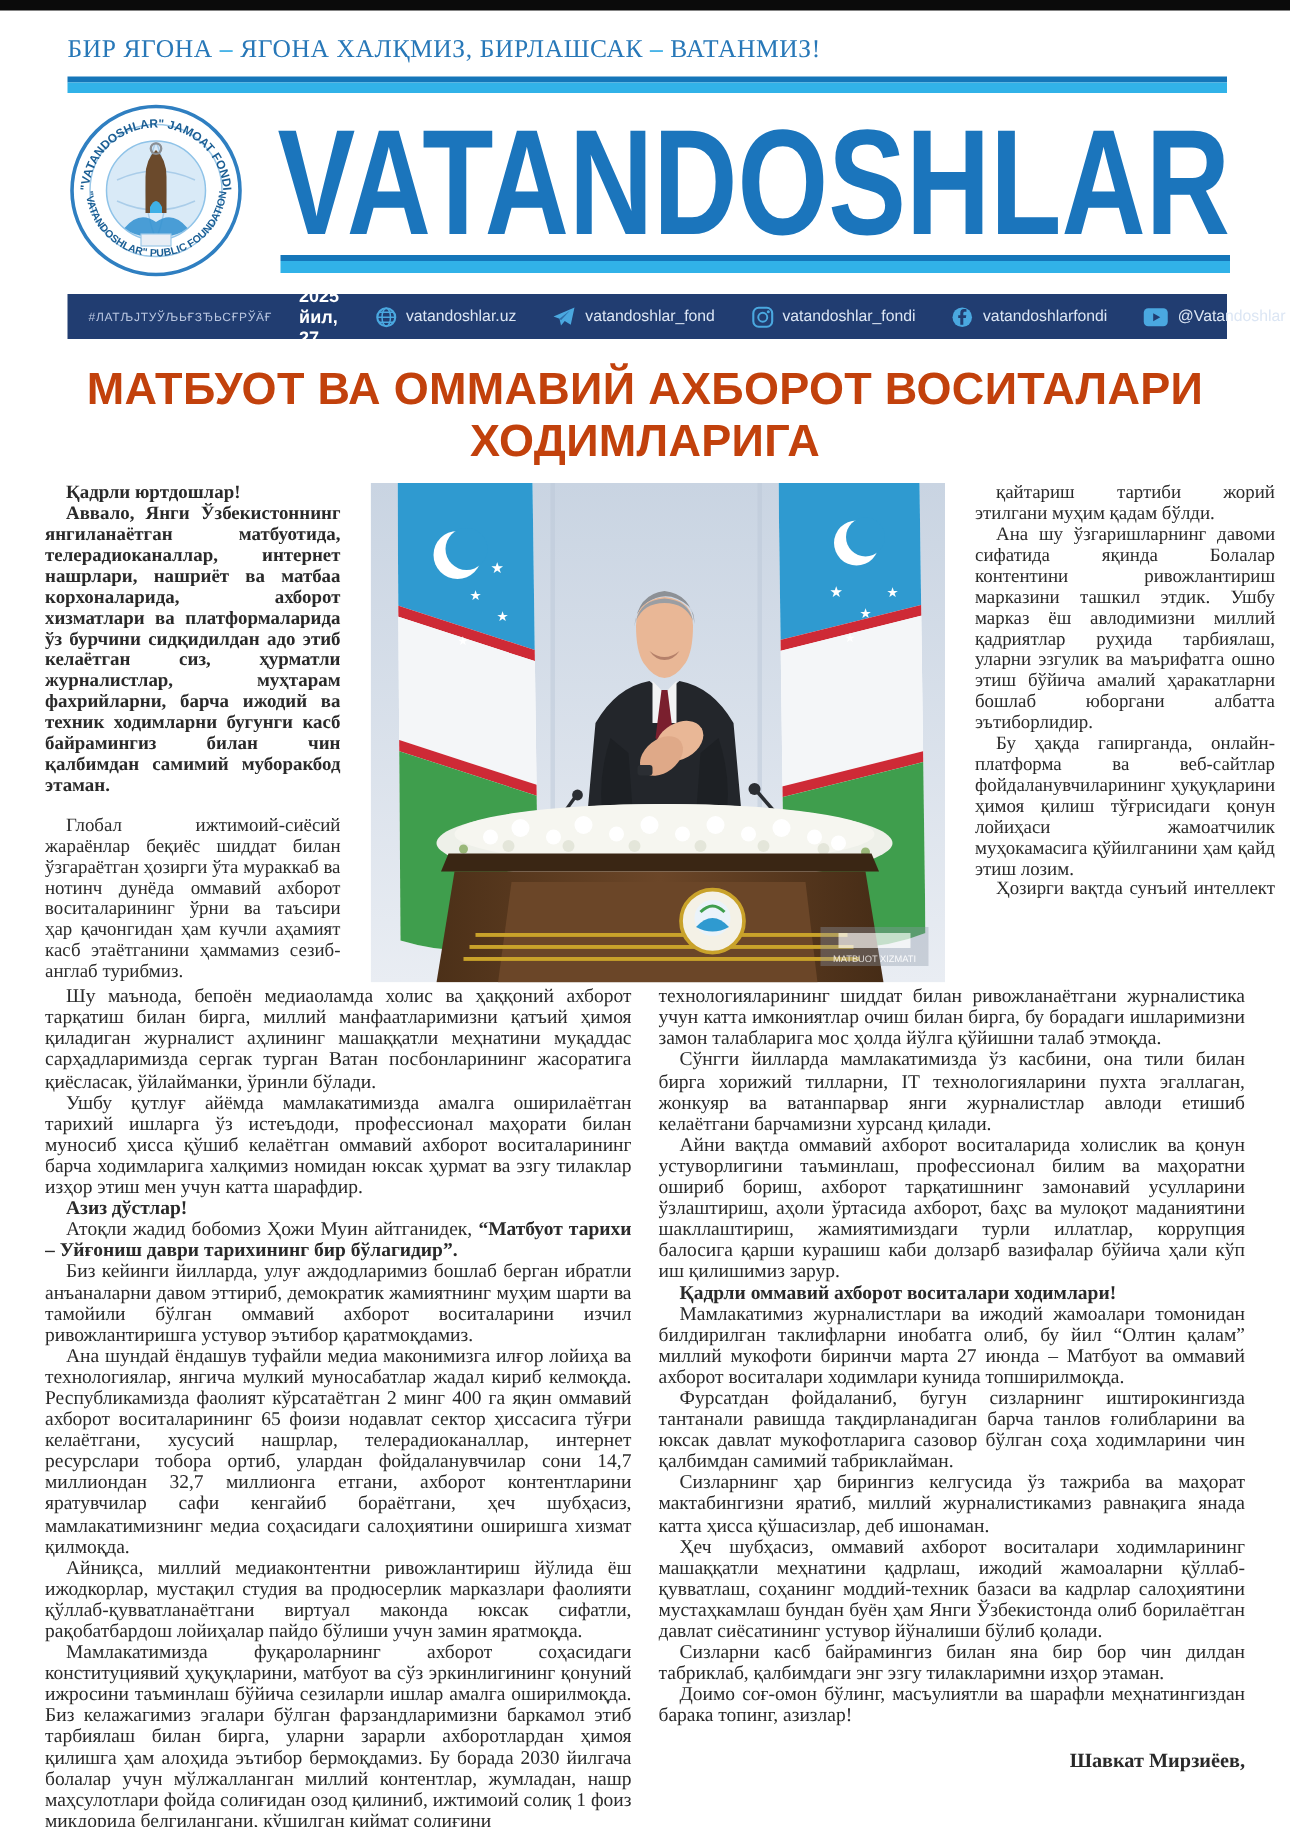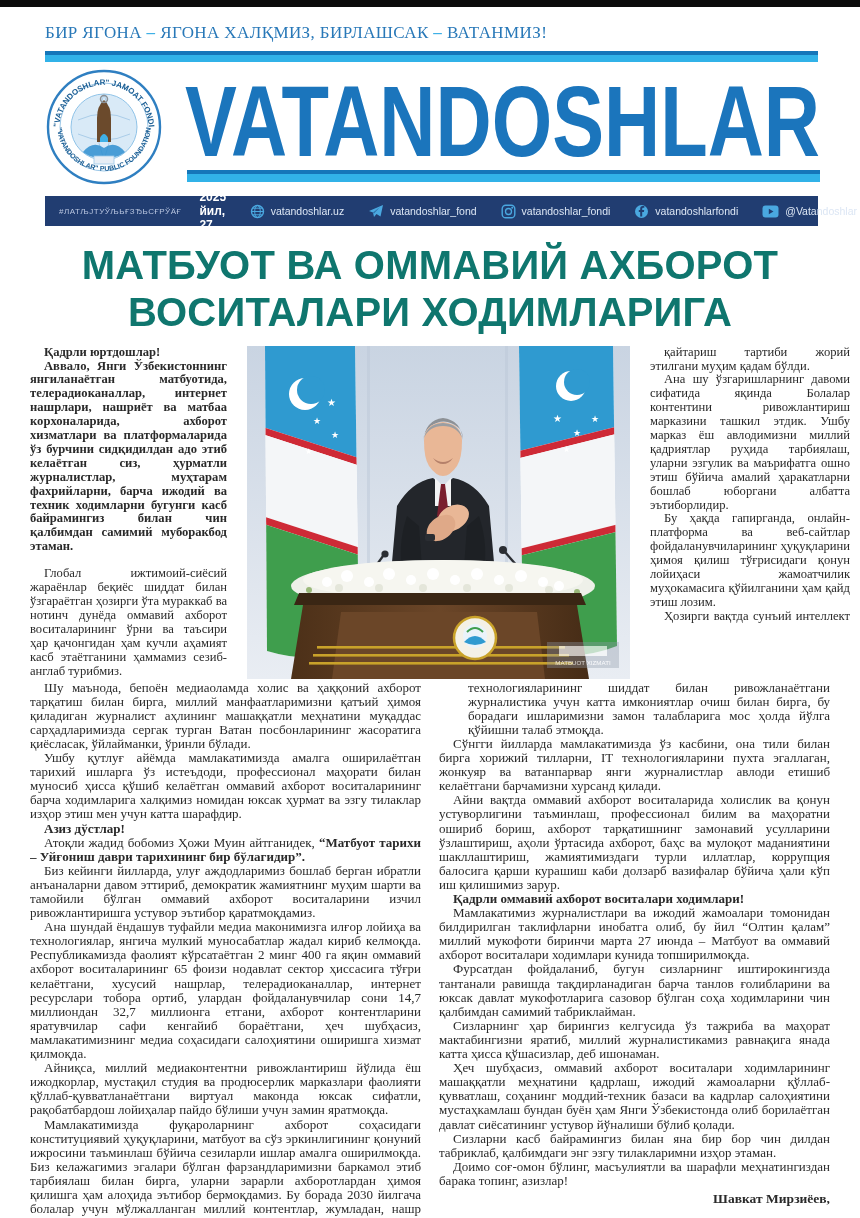--- a/index.html
+++ b/index.html
@@ -20,34 +20,34 @@
   .mast-underline .u2{height:8px;background:#31b2e8;}
   .infobar{margin:8px 42px 0 45px;background:#213d71;height:30px;display:flex;
       align-items:center;padding:0 14px;gap:18px;}
   .hashtag{color:#b9c6e0;font-family:"Liberation Sans",sans-serif;font-size:8px;
       font-weight:normal;letter-spacing:.5px;}
   .issue{color:#ffffff;font-family:"Liberation Sans",sans-serif;font-size:12px;
       font-weight:bold;margin-right:auto;}
   .socials{display:flex;align-items:center;gap:24px;margin-right:4px;}
   .social{display:flex;align-items:center;gap:6px;color:#dce6f4;
       font-family:"Liberation Sans",sans-serif;font-size:10.5px;cursor:pointer;}
-  .headline{margin:16px 40px 8px 40px;text-align:center;color:#0f766e;
-      font-family:"Liberation Sans",sans-serif;font-weight:800;font-size:40px;
+  .headline{margin:16px 40px 8px 40px;text-align:center;color:#c2410c;
+      font-family:"Liberation Sans",sans-serif;font-weight:800;font-size:30px;
       line-height:1.17;letter-spacing:.2px;}
   .top-grid{display:grid;grid-template-columns:197px 383px 200px;gap:0 20px;
       margin:10px 30px 0 30px;height:333px;}
   .colA{overflow:hidden;font-size:12.6px;line-height:13.9px;text-align:justify;}
   .photo-cell{position:relative;overflow:hidden;}
   .bottom-grid{display:grid;grid-template-columns:1fr 1fr;gap:0 18px;
       margin:2px 30px 0 30px;}
   .colB{font-size:13px;line-height:14.1px;text-align:justify;overflow:hidden;}
   p.para{margin:0;text-indent:14px;}
   p.gap-top{margin-top:13px;}
   .bold{font-weight:bold;margin-top:28px;}
-  .sig{margin-top:3px;text-align:right;font-weight:bold;font-size:13.5px;line-height:16px;}
+  .sig{margin-top:16px;text-align:right;font-weight:bold;font-size:13.5px;line-height:16px;}
   .sig div{white-space:nowrap;}
 </style>
 </head>
 <body>
 
 <div class="black-top"></div>
 
 <div class="slogan-row">
   <span>БИР ЯГОНА </span><span class="dash">– </span><span>ЯГОНА ХАЛҚМИЗ, БИРЛАШСАК </span><span class="dash">– </span><span>ВАТАНМИЗ!</span>
 </div>
@@ -285,21 +285,21 @@
     <p class="para">Шу маънода, бепоён медиаоламда холис ва ҳаққоний ахборот тарқатиш билан бирга, миллий манфаатларимизни қатъий ҳимоя қиладиган журналист аҳлининг машаққатли меҳнатини муқаддас сарҳадларимизда сергак турган Ватан посбонларининг жасоратига қиёсласак, ўйлайманки, ўринли бўлади.</p>
     <p class="para">Ушбу қутлуғ айёмда мамлакатимизда амалга оширилаётган тарихий ишларга ўз истеъдоди, профессионал маҳорати билан муносиб ҳисса қўшиб келаётган оммавий ахборот воситаларининг барча ходимларига халқимиз номидан юксак ҳурмат ва эзгу тилаклар изҳор этиш мен учун катта шарафдир.</p>
     <p class="para bold">Азиз дўстлар!</p>
     <p class="para"><span>Атоқли жадид бобомиз Ҳожи Муин айтганидек,</span> <span class="bold">“Матбуот тарихи – Уйғониш даври тарихининг бир бўлагидир”.</span></p>
     <p class="para">Биз кейинги йилларда, улуғ аждодларимиз бошлаб берган ибратли анъаналарни давом эттириб, демократик жамиятнинг муҳим шарти ва тамойили бўлган оммавий ахборот воситаларини изчил ривожлантиришга устувор эътибор қаратмоқдамиз.</p>
     <p class="para">Ана шундай ёндашув туфайли медиа маконимизга илғор лойиҳа ва технологиялар, янгича мулкий муносабатлар жадал кириб келмоқда. Республикамизда фаолият кўрсатаётган 2 минг 400 га яқин оммавий ахборот воситаларининг 65 фоизи нодавлат сектор ҳиссасига тўғри келаётгани, хусусий нашрлар, телерадиоканаллар, интернет ресурслари тобора ортиб, улардан фойдаланувчилар сони 14,7 миллиондан 32,7 миллионга етгани, ахборот контентларини яратувчилар сафи кенгайиб бораётгани, ҳеч шубҳасиз, мамлакатимизнинг медиа соҳасидаги салоҳиятини оширишга хизмат қилмоқда.</p>
     <p class="para">Айниқса, миллий медиаконтентни ривожлантириш йўлида ёш ижодкорлар, мустақил студия ва продюсерлик марказлари фаолияти қўллаб-қувватланаётгани виртуал маконда юксак сифатли, рақобатбардош лойиҳалар пайдо бўлиши учун замин яратмоқда.</p>
     <p class="para">Мамлакатимизда фуқароларнинг ахборот соҳасидаги конституциявий ҳуқуқларини, матбуот ва сўз эркинлигининг қонуний ижросини таъминлаш бўйича сезиларли ишлар амалга оширилмоқда. Биз келажагимиз эгалари бўлган фарзандларимизни баркамол этиб тарбиялаш билан бирга, уларни зарарли ахборотлардан ҳимоя қилишга ҳам алоҳида эътибор бермоқдамиз. Бу борада 2030 йилгача болалар учун мўлжалланган миллий контентлар, жумладан, нашр маҳсулотлари фойда солиғидан озод қилиниб, ижтимоий солиқ 1 фоиз миқдорида белгилангани, қўшилган қиймат солиғини</p>
   </div>
   <div class="colB">
-    <p class="para" style="text-indent:0;margin-left:29px;">технологияларининг шиддат билан ривожланаётгани журналистика учун катта имкониятлар очиш билан бирга, бу борадаги ишларимизни замон талабларига мос ҳолда йўлга қўйишни талаб этмоқда.</p>
+    <p class="para" style="text-indent:0;">технологияларининг шиддат билан ривожланаётгани журналистика учун катта имкониятлар очиш билан бирга, бу борадаги ишларимизни замон талабларига мос ҳолда йўлга қўйишни талаб этмоқда.</p>
     <p class="para">Сўнгги йилларда мамлакатимизда ўз касбини, она тили билан бирга хорижий тилларни, IT технологияларини пухта эгаллаган, жонкуяр ва ватанпарвар янги журналистлар авлоди етишиб келаётгани барчамизни хурсанд қилади.</p>
     <p class="para">Айни вақтда оммавий ахборот воситаларида холислик ва қонун устуворлигини таъминлаш, профессионал билим ва маҳоратни ошириб бориш, ахборот тарқатишнинг замонавий усулларини ўзлаштириш, аҳоли ўртасида ахборот, баҳс ва мулоқот маданиятини шакллаштириш, жамиятимиздаги турли иллатлар, коррупция балосига қарши курашиш каби долзарб вазифалар бўйича ҳали кўп иш қилишимиз зарур.</p>
     <p class="para bold">Қадрли оммавий ахборот воситалари ходимлари!</p>
     <p class="para">Мамлакатимиз журналистлари ва ижодий жамоалари томонидан билдирилган таклифларни инобатга олиб, бу йил “Олтин қалам” миллий мукофоти биринчи марта 27 июнда – Матбуот ва оммавий ахборот воситалари ходимлари кунида топширилмоқда.</p>
     <p class="para">Фурсатдан фойдаланиб, бугун сизларнинг иштирокингизда тантанали равишда тақдирланадиган барча танлов ғолибларини ва юксак давлат мукофотларига сазовор бўлган соҳа ходимларини чин қалбимдан самимий табриклайман.</p>
     <p class="para">Сизларнинг ҳар бирингиз келгусида ўз тажриба ва маҳорат мактабингизни яратиб, миллий журналистикамиз равнақига янада катта ҳисса қўшасизлар, деб ишонаман.</p>
     <p class="para">Ҳеч шубҳасиз, оммавий ахборот воситалари ходимларининг машаққатли меҳнатини қадрлаш, ижодий жамоаларни қўллаб-қувватлаш, соҳанинг моддий-техник базаси ва кадрлар салоҳиятини мустаҳкамлаш бундан буён ҳам Янги Ўзбекистонда олиб борилаётган давлат сиёсатининг устувор йўналиши бўлиб қолади.</p>
     <p class="para">Сизларни касб байрамингиз билан яна бир бор чин дилдан табриклаб, қалбимдаги энг эзгу тилакларимни изҳор этаман.</p>
     <p class="para">Доимо соғ-омон бўлинг, масъулиятли ва шарафли меҳнатингиздан барака топинг, азизлар!</p>
     <div class="sig">

